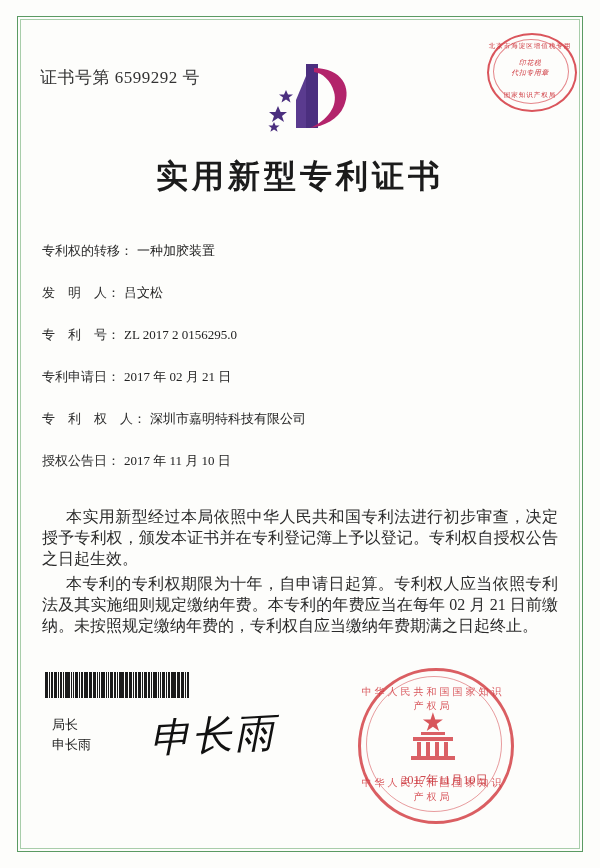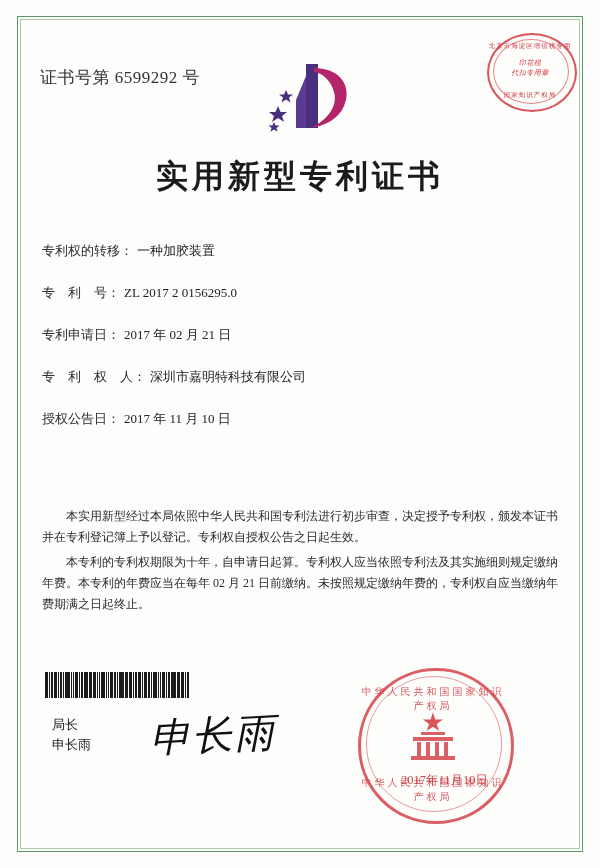--- a/index.html
+++ b/index.html
@@ -150,21 +150,21 @@
     margin-left: 4px;
     color: #222;
   }
 
   
   .body-text {
     position: absolute;
     left: 42px;
     top: 506px;
     width: 516px;
-    font-size: 12px;
+    font-size: 16px;
     line-height: 21px;
     color: #2b2b2b;
     text-align: justify;
   }
   .body-text p {
     margin: 0 0 4px 0;
     text-indent: 24px;
   }
 
   
@@ -315,20 +315,23 @@
         <polygon points="30,62 31.6,65.6 35.6,65.6 32.4,68 33.6,71.8 30,69.5 26.4,71.8 27.6,68 24.4,65.6 28.4,65.6"></polygon>
       </g>
     </svg>
   </div>
 
   <div class="title">实用新型专利证书</div>
 
   <div class="fields">
     <div class="field">
       <span class="lbl">专利权的转移：</span><span class="val">一种加胶装置</span>
+    </div>
+    <div class="field">
+      <span class="lbl">发　明　人：</span><span class="val">吕文松</span>
     </div>
     <div class="field">
       <span class="lbl">专　利　号：</span><span class="val">ZL 2017 2 0156295.0</span>
     </div>
     <div class="field">
       <span class="lbl">专利申请日：</span><span class="val">2017 年 02 月 21 日</span>
     </div>
     <div class="field">
       <span class="lbl">专　利　权　人：</span><span class="val">深圳市嘉明特科技有限公司</span>
     </div>

